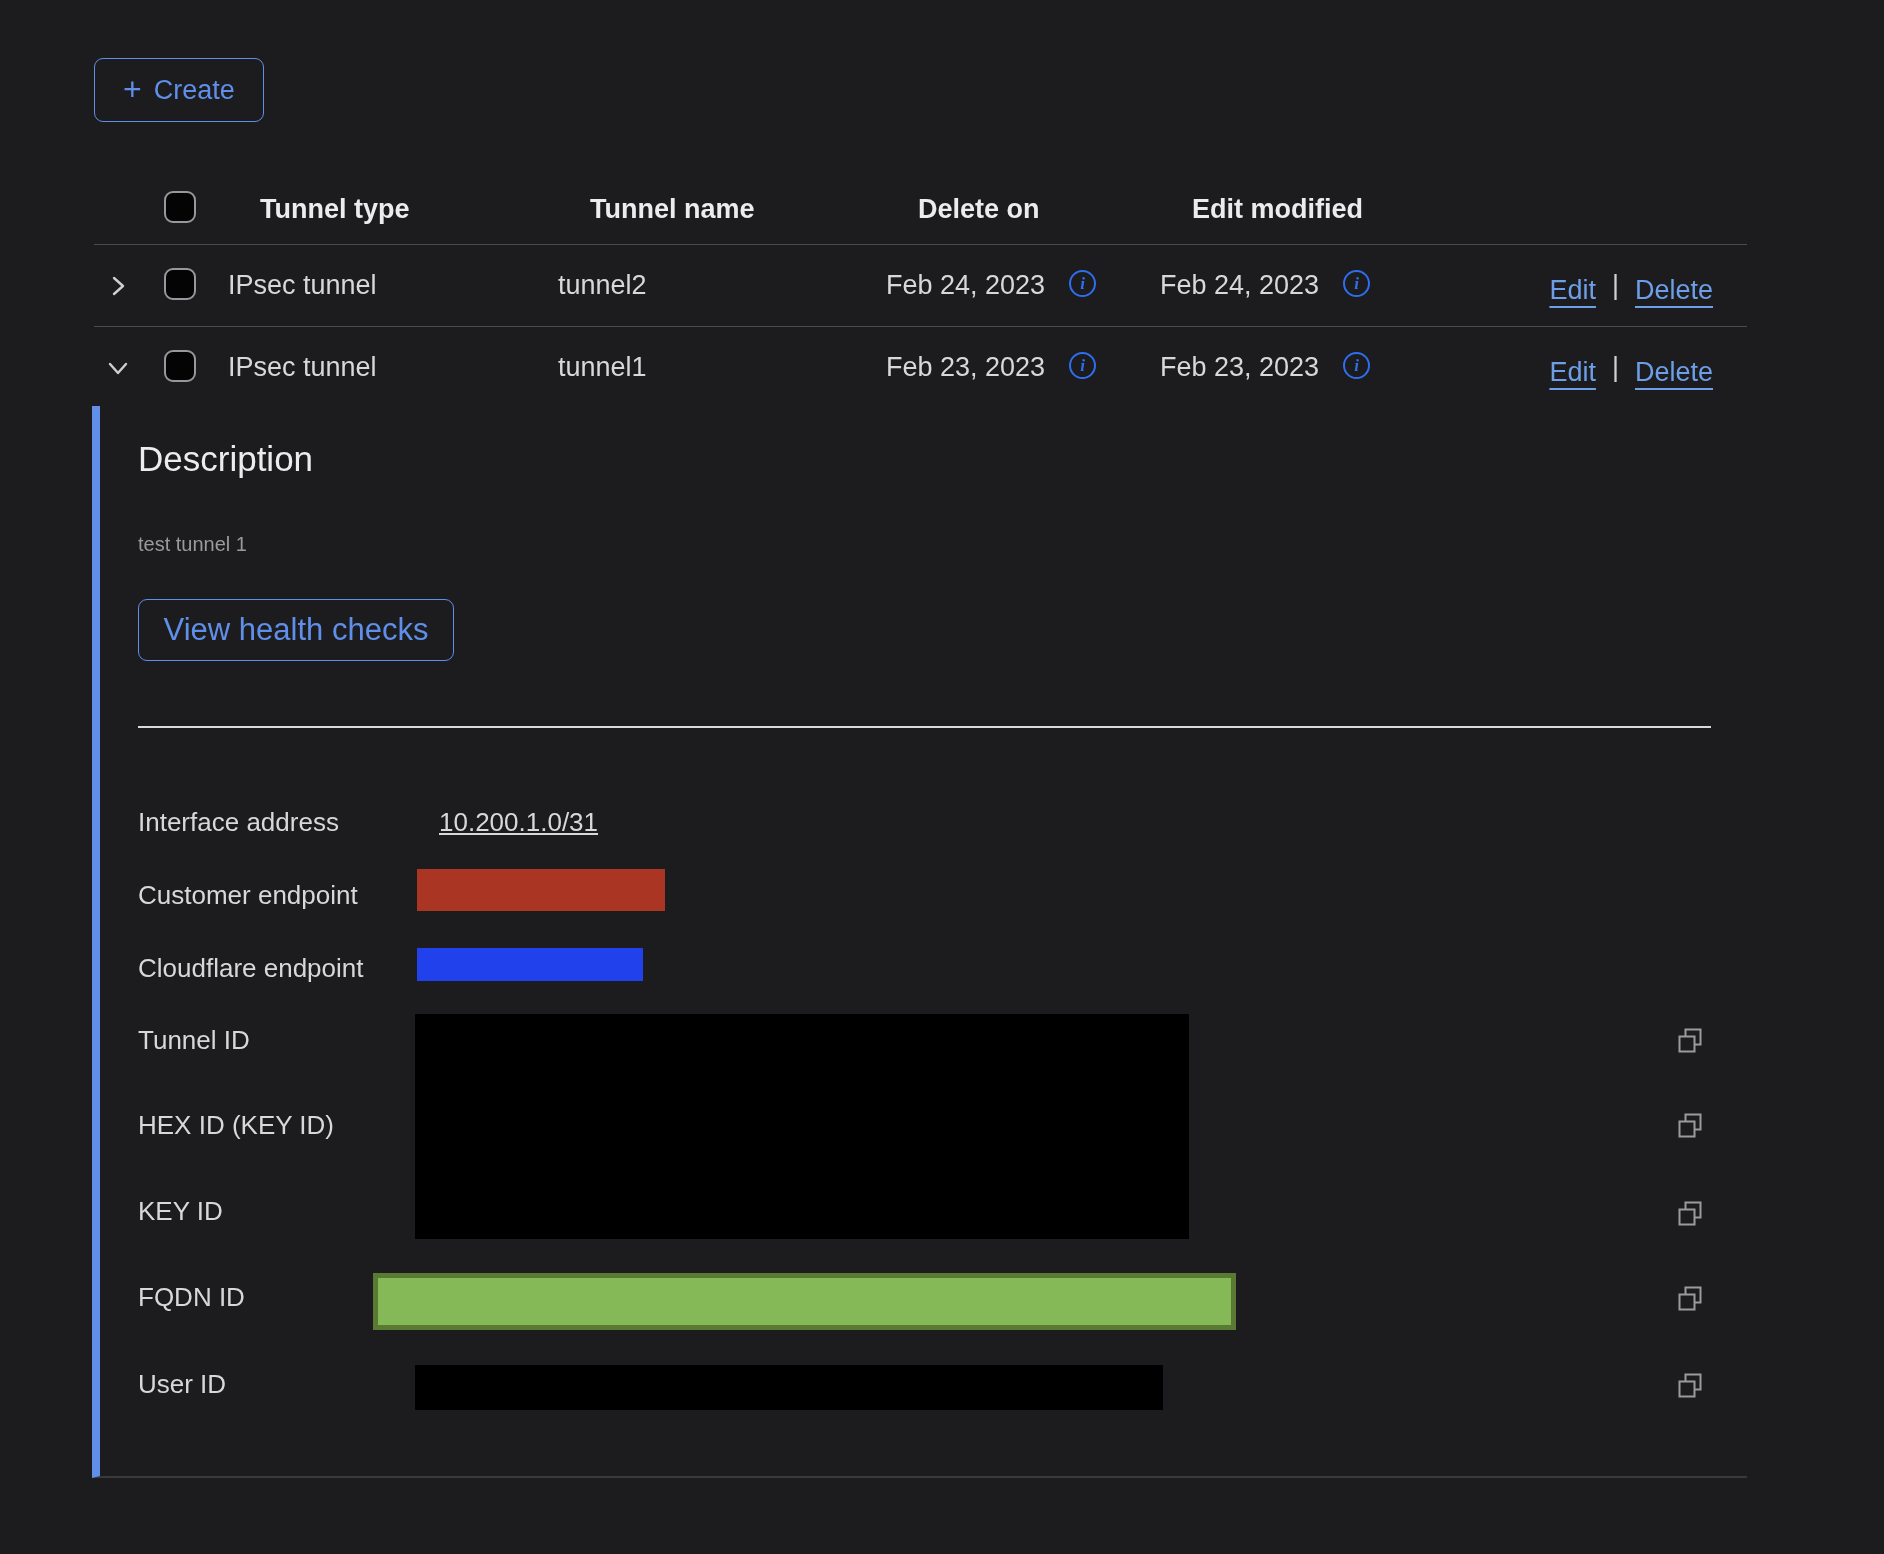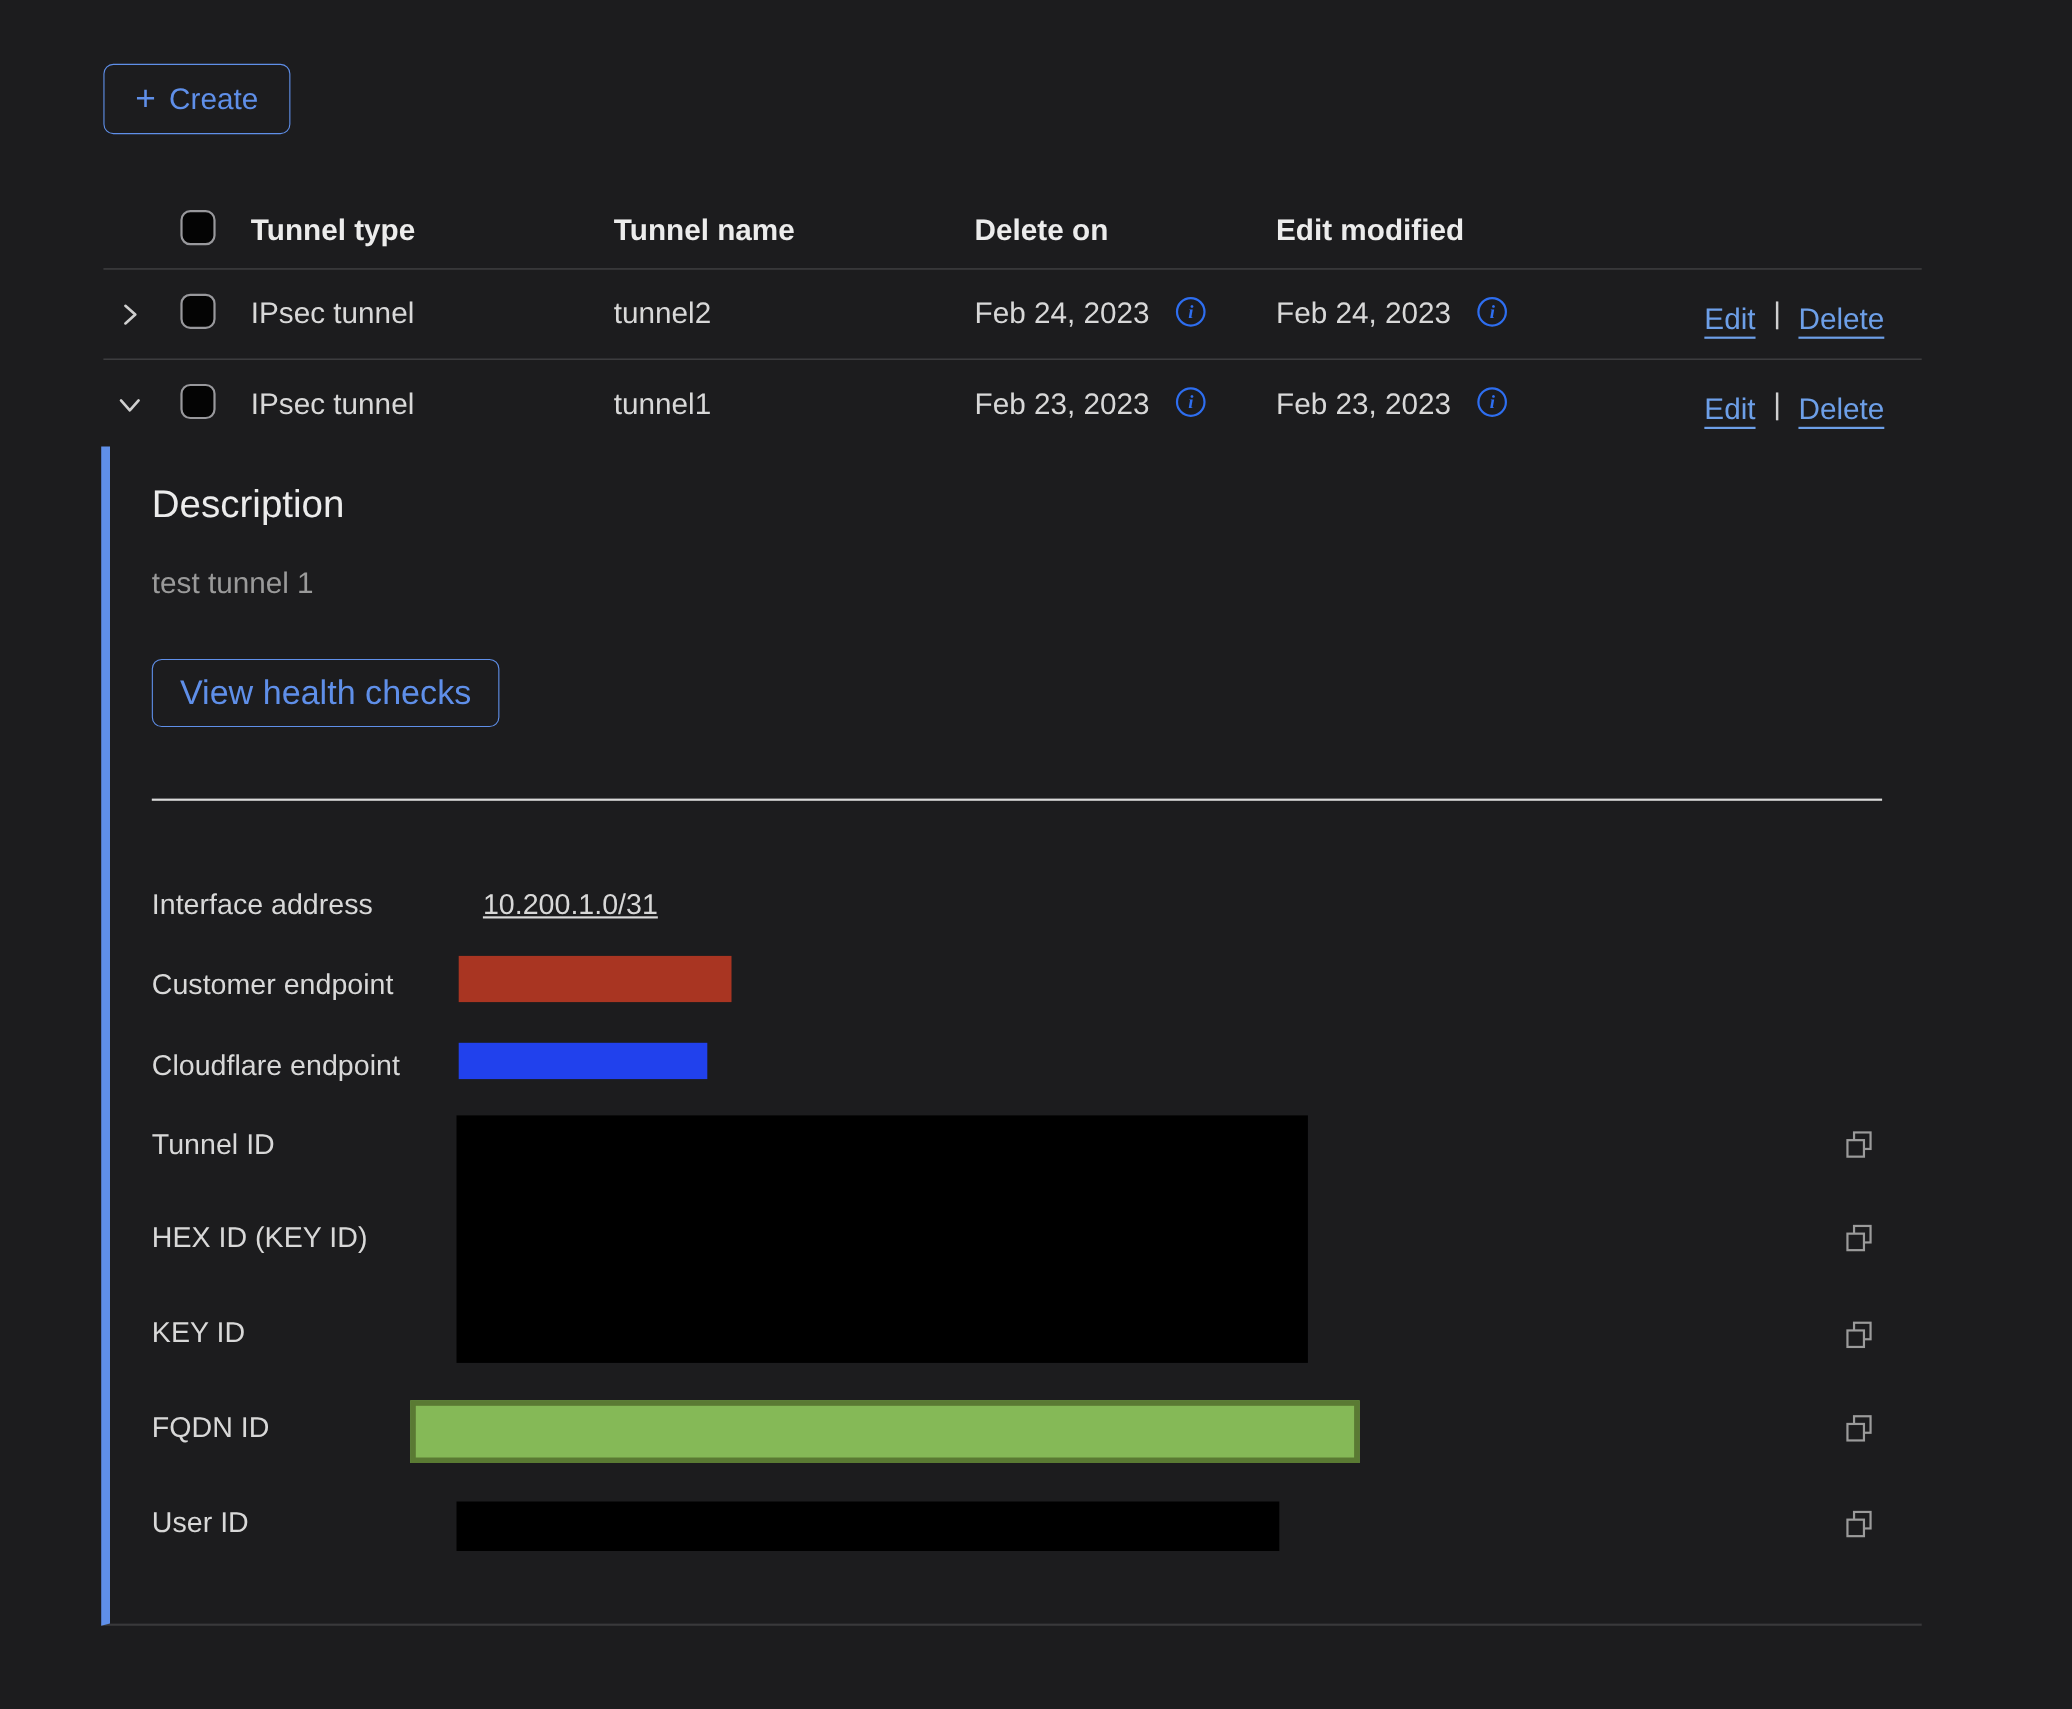--- a/index.html
+++ b/index.html
@@ -24,21 +24,21 @@
   .create-btn .plus{font-size:32px;font-weight:300;line-height:1;margin-top:-3px;}
 
   
   .tunnel-table{position:absolute;left:94px;top:174px;width:1653px;}
   .t-row{
     display:grid;
     grid-template-columns:70px 64px 330px 328px 274px 294px 1fr;
     align-items:center;
   }
   .t-head{height:70px;border-bottom:1px solid var(--divider_dark,#4a4a4c);}
-  .t-head .hcell{font-size:27px;font-weight:700;color:var(--text_header,#ececec);}
+  .t-head .hcell{font-size:27px;font-weight:700;color:var(--text_header,#ececec);margin-left:32px;}
   .t-body-row{height:81px;}
   .t-body-row.first{border-bottom:1px solid var(--divider_dark,#4a4a4c);}
   .cell{font-size:27px;color:var(--text_primary,#d8d8d8);}
   .chev-cell{padding-left:12px;}
   .chev-btn{background:none;border:none;padding:0;cursor:pointer;display:flex;align-items:center;}
   .checkbox{
     width:28px;height:28px;border:2px solid var(--checkbox_border,#98989c);
     border-radius:9px;background:#040404;display:inline-block;cursor:pointer;
   }
   .date-cell{display:flex;align-items:flex-start;gap:24px;}
@@ -58,21 +58,21 @@
 
   
   .expanded{
     position:absolute;left:92px;top:406px;width:1655px;height:1072px;
     border-left:8px solid var(--accent,#5f8fe9);
     border-bottom:2px solid #39393b;
     box-sizing:border-box;
   }
   .expanded .abs{position:absolute;}
   .desc-label{left:38px;top:37px;font-size:35px;color:var(--text_header,#e6e6e6);line-height:32px;}
-  .desc-value{left:38px;top:108px;font-size:27px;color:var(--text_muted,#9a9a9a);line-height:33px;}
+  .desc-value{left:38px;top:122px;font-size:20px;color:var(--text_muted,#9a9a9a);line-height:33px;}
   .health-btn{
     left:38px;top:193px;width:316px;height:62px;
     background:transparent;border:1.5px solid var(--accent,#5f8fe9);border-radius:9px;
     color:var(--accent,#5f8fe9);font-size:31px;cursor:pointer;
     font-family:"Liberation Sans", sans-serif;
   }
   .light-divider{left:38px;top:320px;width:1573px;height:2px;background:var(--divider_light,#d9d9d9);}
   .detail-label{font-size:26px;line-height:32px;color:var(--text_primary,#d8d8d8);left:38px;}
   .detail-value{font-size:26px;line-height:32px;color:var(--text_primary,#d8d8d8);text-decoration:underline;}
   .redact{display:block;}

